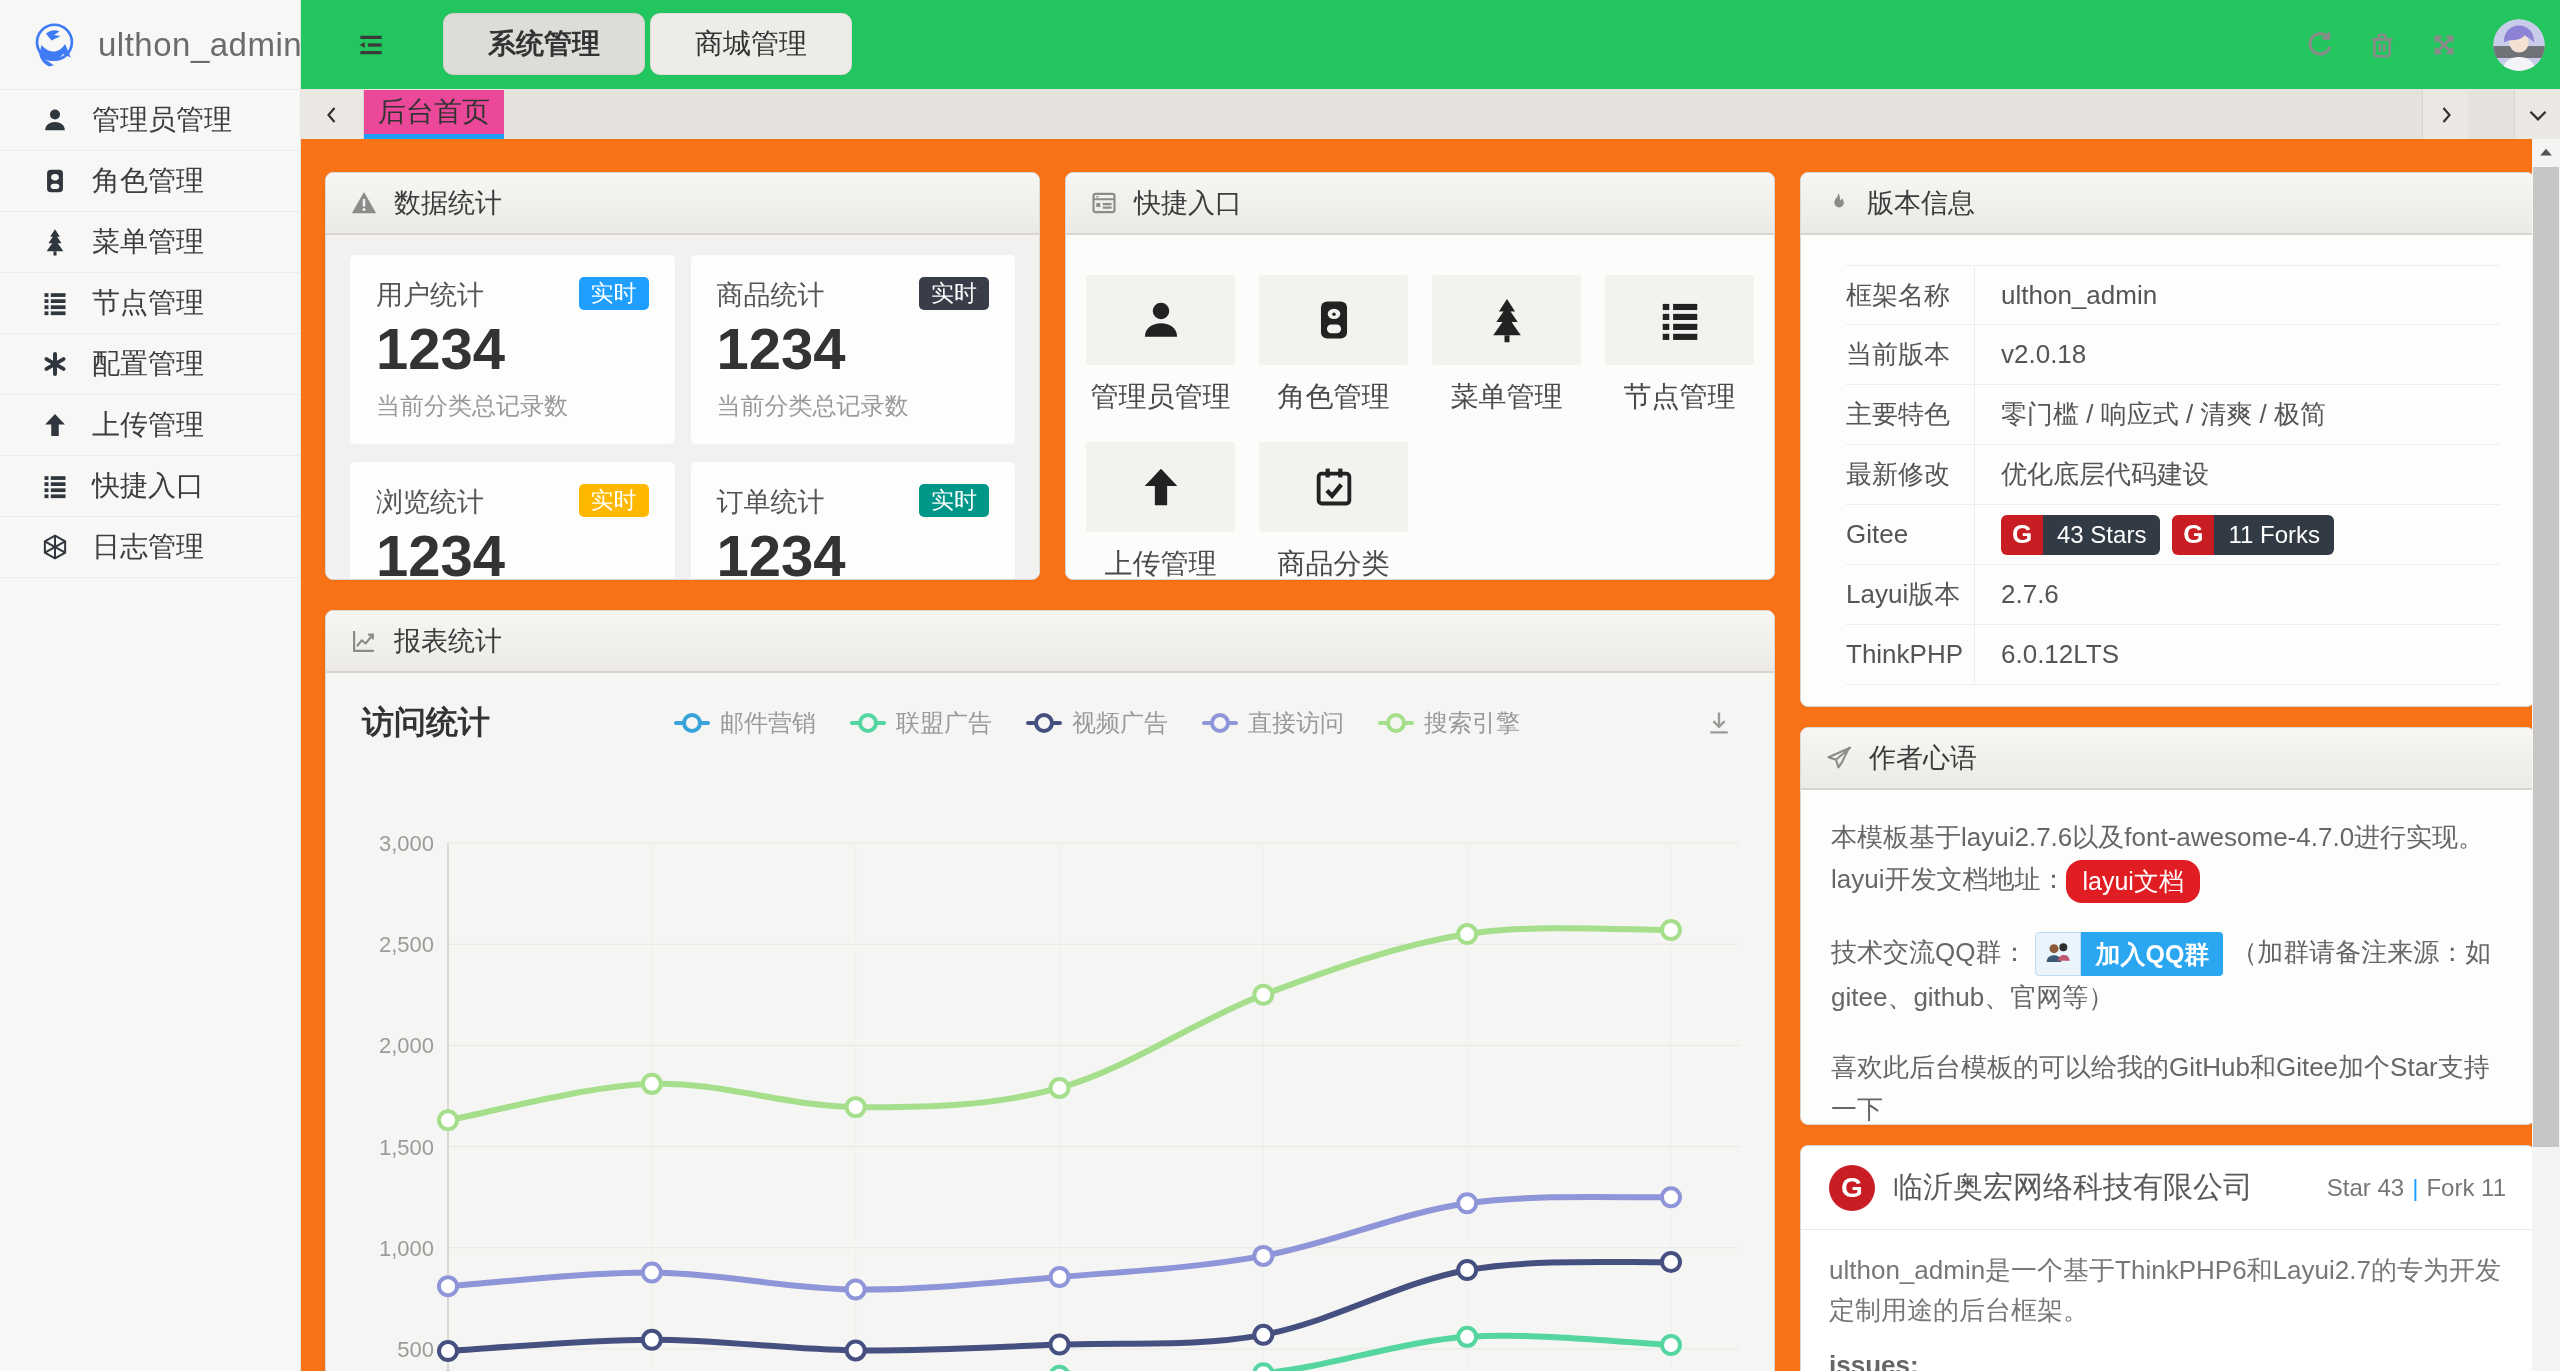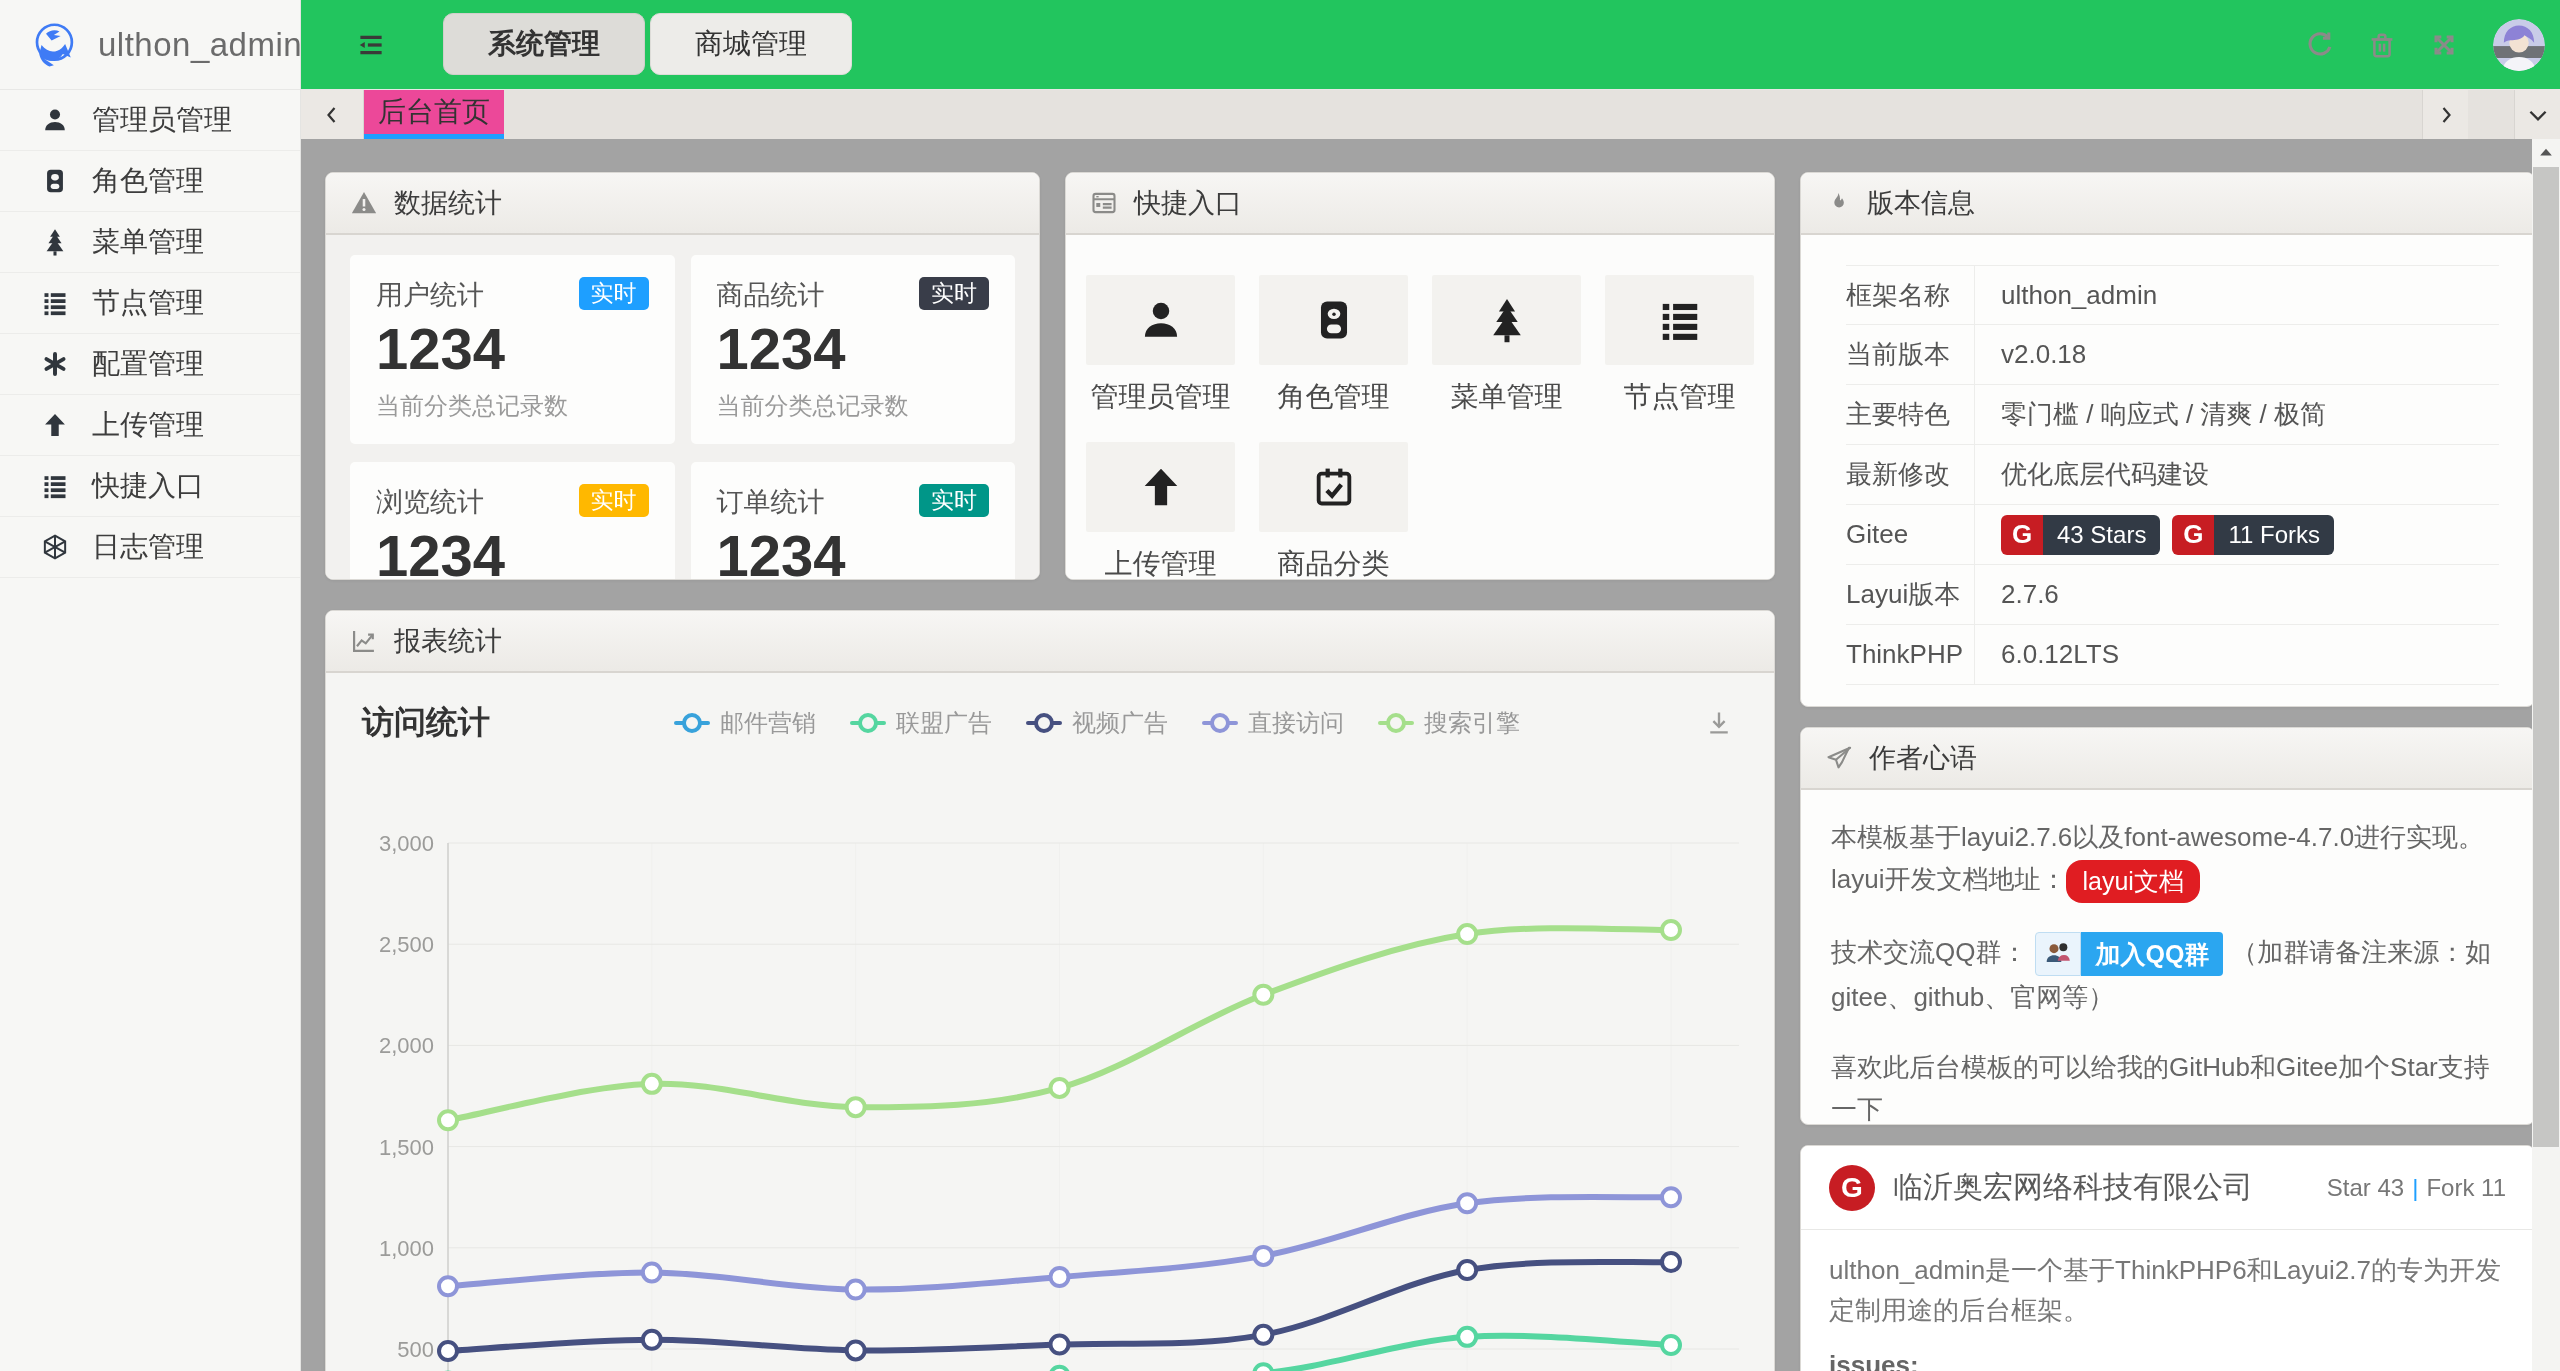--- a/index.html
+++ b/index.html
@@ -34,21 +34,21 @@
   .tabstrip{position:absolute;left:300px;top:90px;width:2260px;height:49px;background:#E5E2DE;}
   .ts-btn{position:absolute;top:0;height:49px;background:#EBE8E4;display:flex;align-items:center;justify-content:center;cursor:pointer;box-sizing:border-box;}
   .ts-left{left:0;width:64px;border-right:1px solid #D8D5D1;}
   .ts-right1{right:92px;width:46px;border-left:1px solid #D8D5D1;}
   .ts-right2{right:46px;width:46px;border-left:1px solid #D8D5D1;}
   .ts-tab{position:absolute;left:64px;top:0;width:140px;height:49px;background:#ec4899;display:flex;
           align-items:center;justify-content:center;font-size:28px;color:#333;cursor:pointer;
           border-bottom:5px solid #1E9FFF;box-sizing:border-box;}
 
   
-  .content{position:absolute;left:300px;top:139px;width:2232px;height:1232px;overflow:hidden;background:#a3a3a3;}
+  .content{position:absolute;left:300px;top:139px;width:2232px;height:1232px;overflow:hidden;background:#f97316;}
   .card{position:absolute;background:#FDFDFC;border:1px solid #DBD9D5;border-radius:8px;
         box-shadow:0 1px 3px rgba(0,0,0,.06);box-sizing:border-box;overflow:hidden;}
   .card-head{height:62px;display:flex;align-items:center;gap:16px;padding:0 24px;
              background:linear-gradient(#F7F6F4,#ECEAE6);border-bottom:2px solid #D8D5D0;box-sizing:border-box;}
   .card-title{font-size:27px;color:#3c3c3c;}
 
   
   .stats-body{background:#F2F1EF;padding:20px 24px;display:grid;grid-template-columns:1fr 1fr;gap:18px 16px;height:346px;box-sizing:border-box;}
   .stat-box{background:#FDFDFC;border-radius:5px;padding:22px 26px;box-sizing:border-box;}
   .stat-top{display:flex;align-items:flex-start;justify-content:space-between;}

